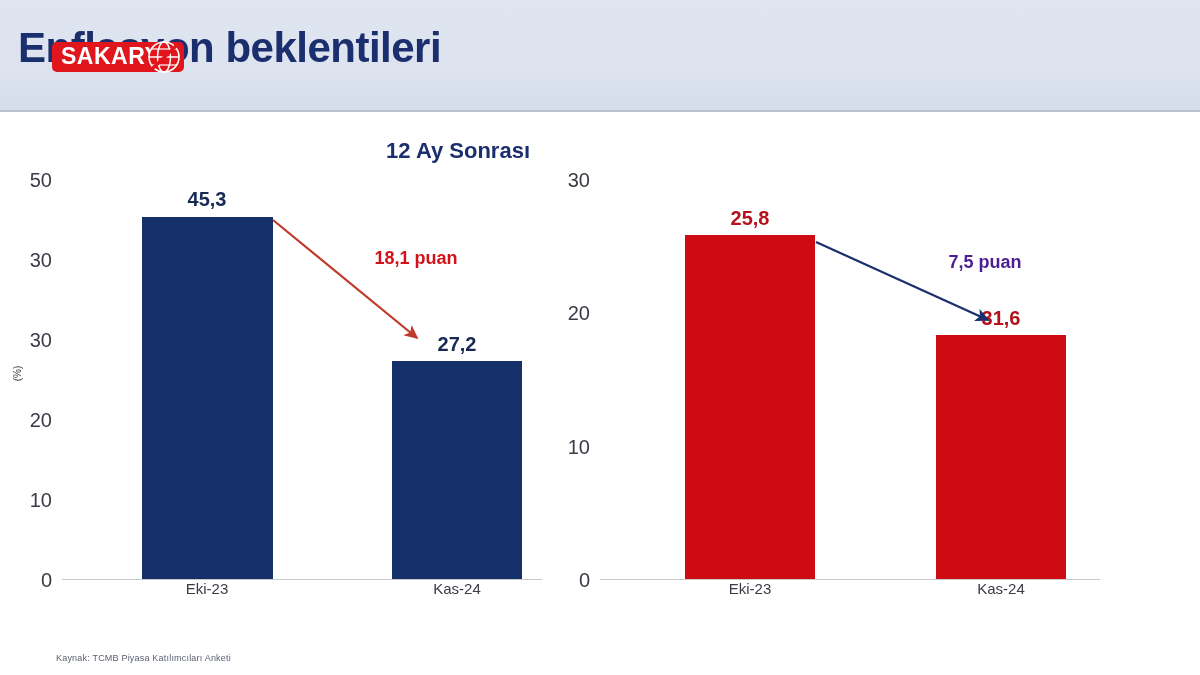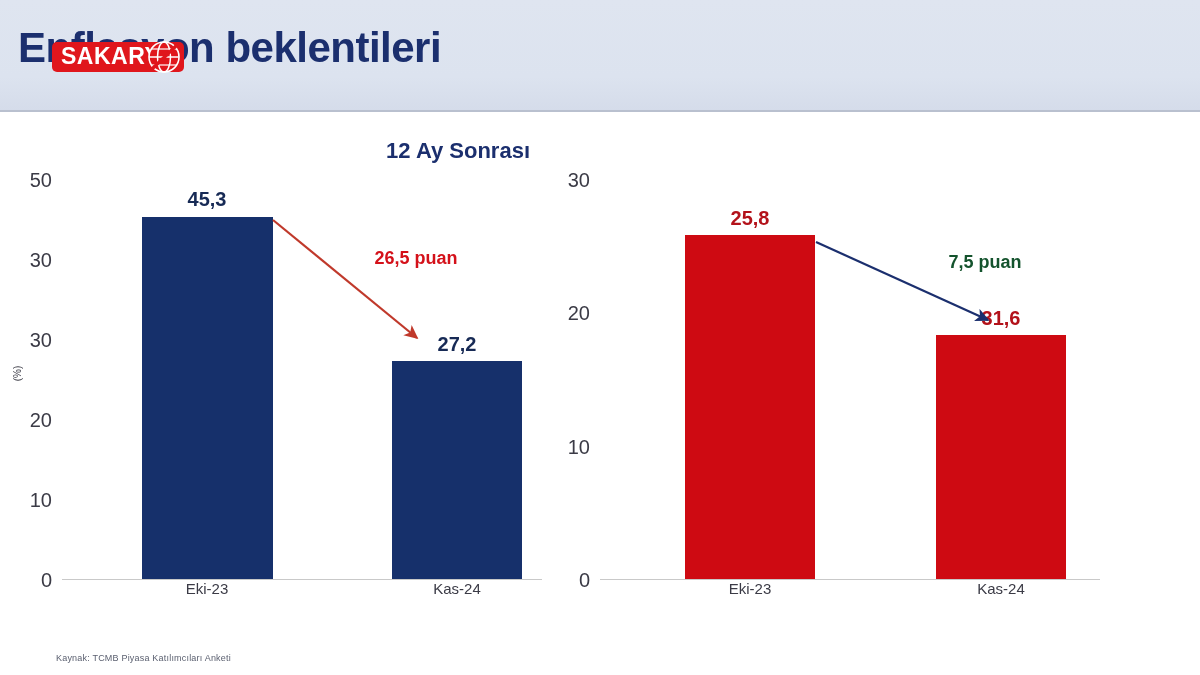--- a/index.html
+++ b/index.html
@@ -96,21 +96,21 @@
     font-size:15px;color:#3b3b46;white-space:nowrap;
   }
 
   .arrow-svg{position:absolute;left:0;top:0;width:100%;height:100%;overflow:visible;pointer-events:none;}
 
   .delta-label{
     position:absolute;transform:translateX(-50%);
     font-size:18px;font-weight:bold;white-space:nowrap;
   }
   .delta-label.red{color:#d4111a;}
-  .delta-label.navy{color:#14532d;}
+  .delta-label.navy{color:#4c1d95;}
 
   
   .footnote{
     position:absolute;left:14px;bottom:12px;
     font-size:9px;color:#5b6070;letter-spacing:0.2px;padding-left:42px;
   }
 </style>
 </head>
 <body>
 
@@ -159,21 +159,21 @@
 
       <svg class="arrow-svg" viewBox="0 0 480 400" preserveAspectRatio="none">
         <defs>
           <marker id="arrowRed" markerWidth="7" markerHeight="7" refX="5.6" refY="3" orient="auto">
             <path d="M0,0 L6.4,3 L0,6 L1.6,3 z" fill="#c0392b"></path>
           </marker>
         </defs>
         <line x1="211" y1="40" x2="355" y2="158" stroke="#c0392b" stroke-width="2.2" marker-end="url(#arrowRed)"></line>
       </svg>
 
-      <div class="delta-label red" style="left:354px;top:68px;">26,5 puan</div>
+      <div class="delta-label red" style="left:354px;top:68px;">18,1 puan</div>
     </div>
   </div>
 
   <div class="panel panel-right">
 
     <div class="plot plot-right">
 
       <div class="ytick" style="top:100%">0</div>
       <div class="ytick" style="top:66.667%">10</div>
       <div class="ytick" style="top:33.333%">20</div>

